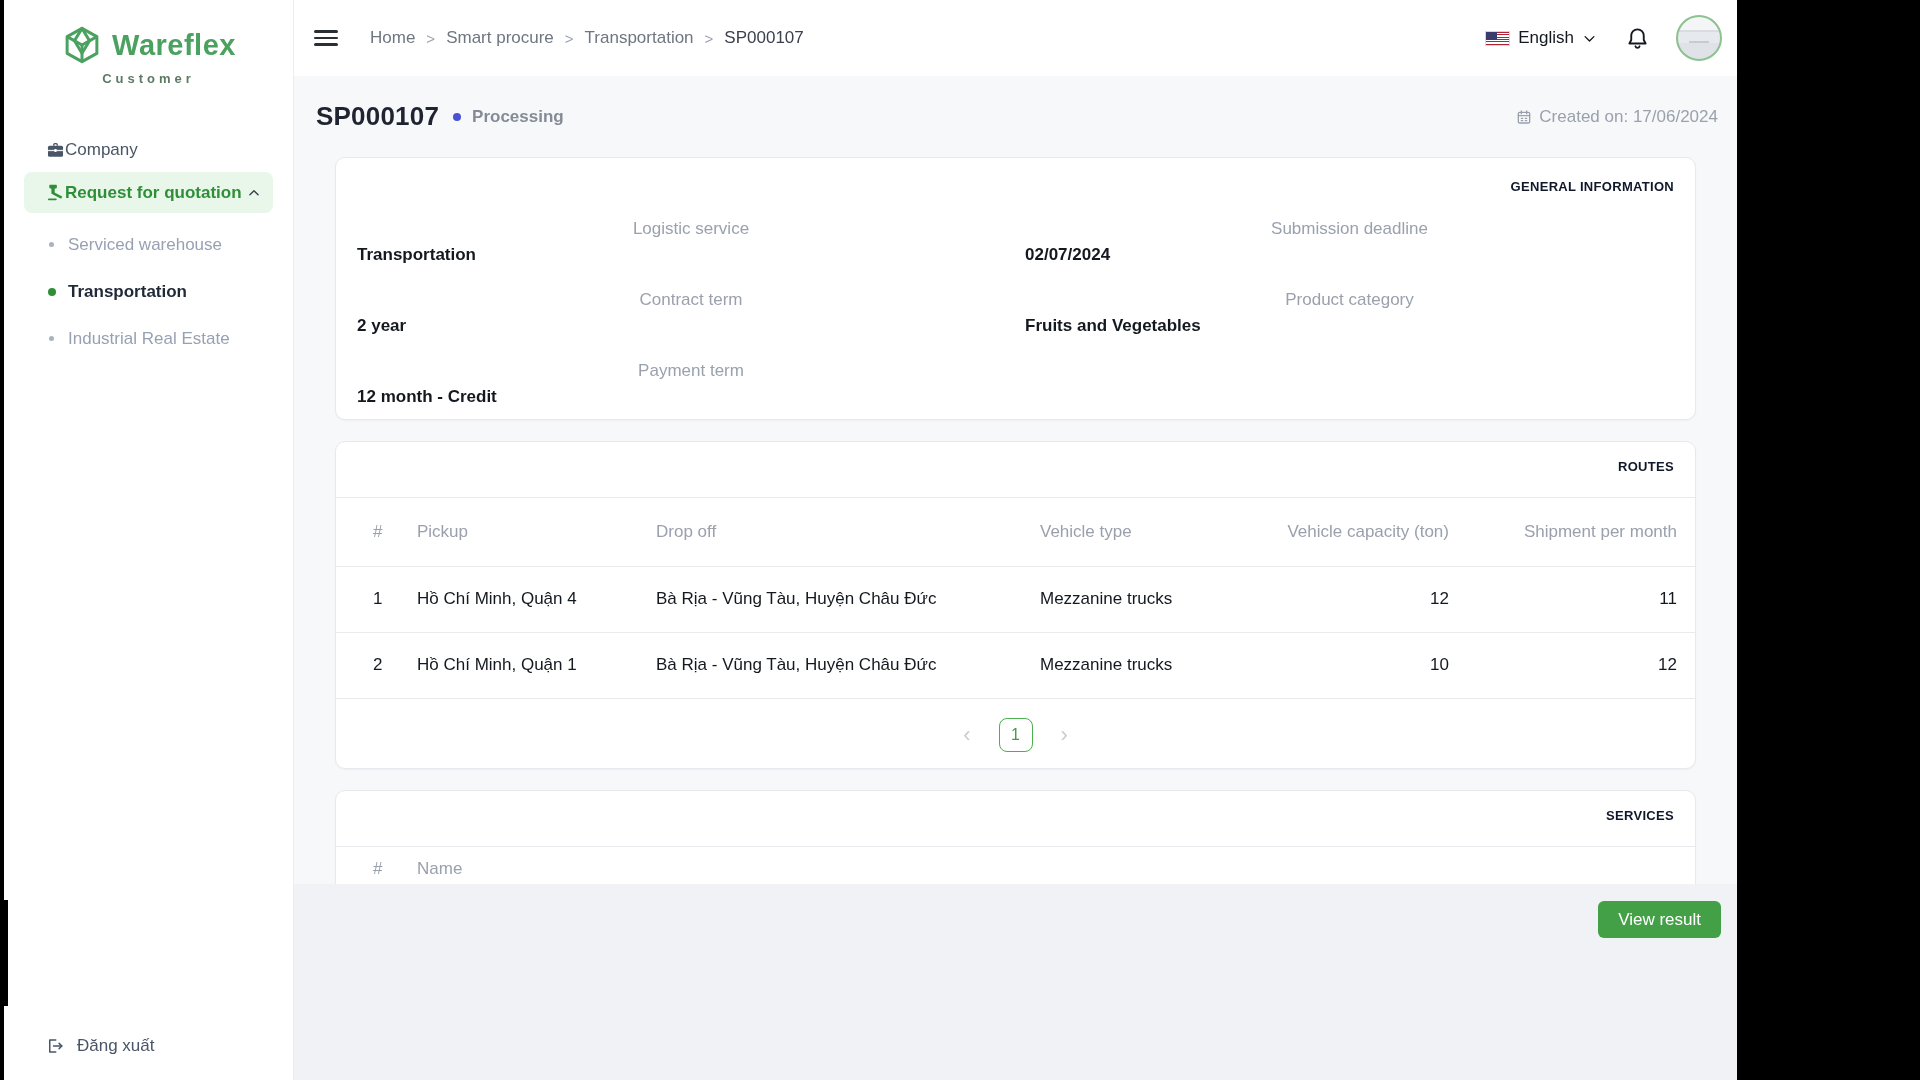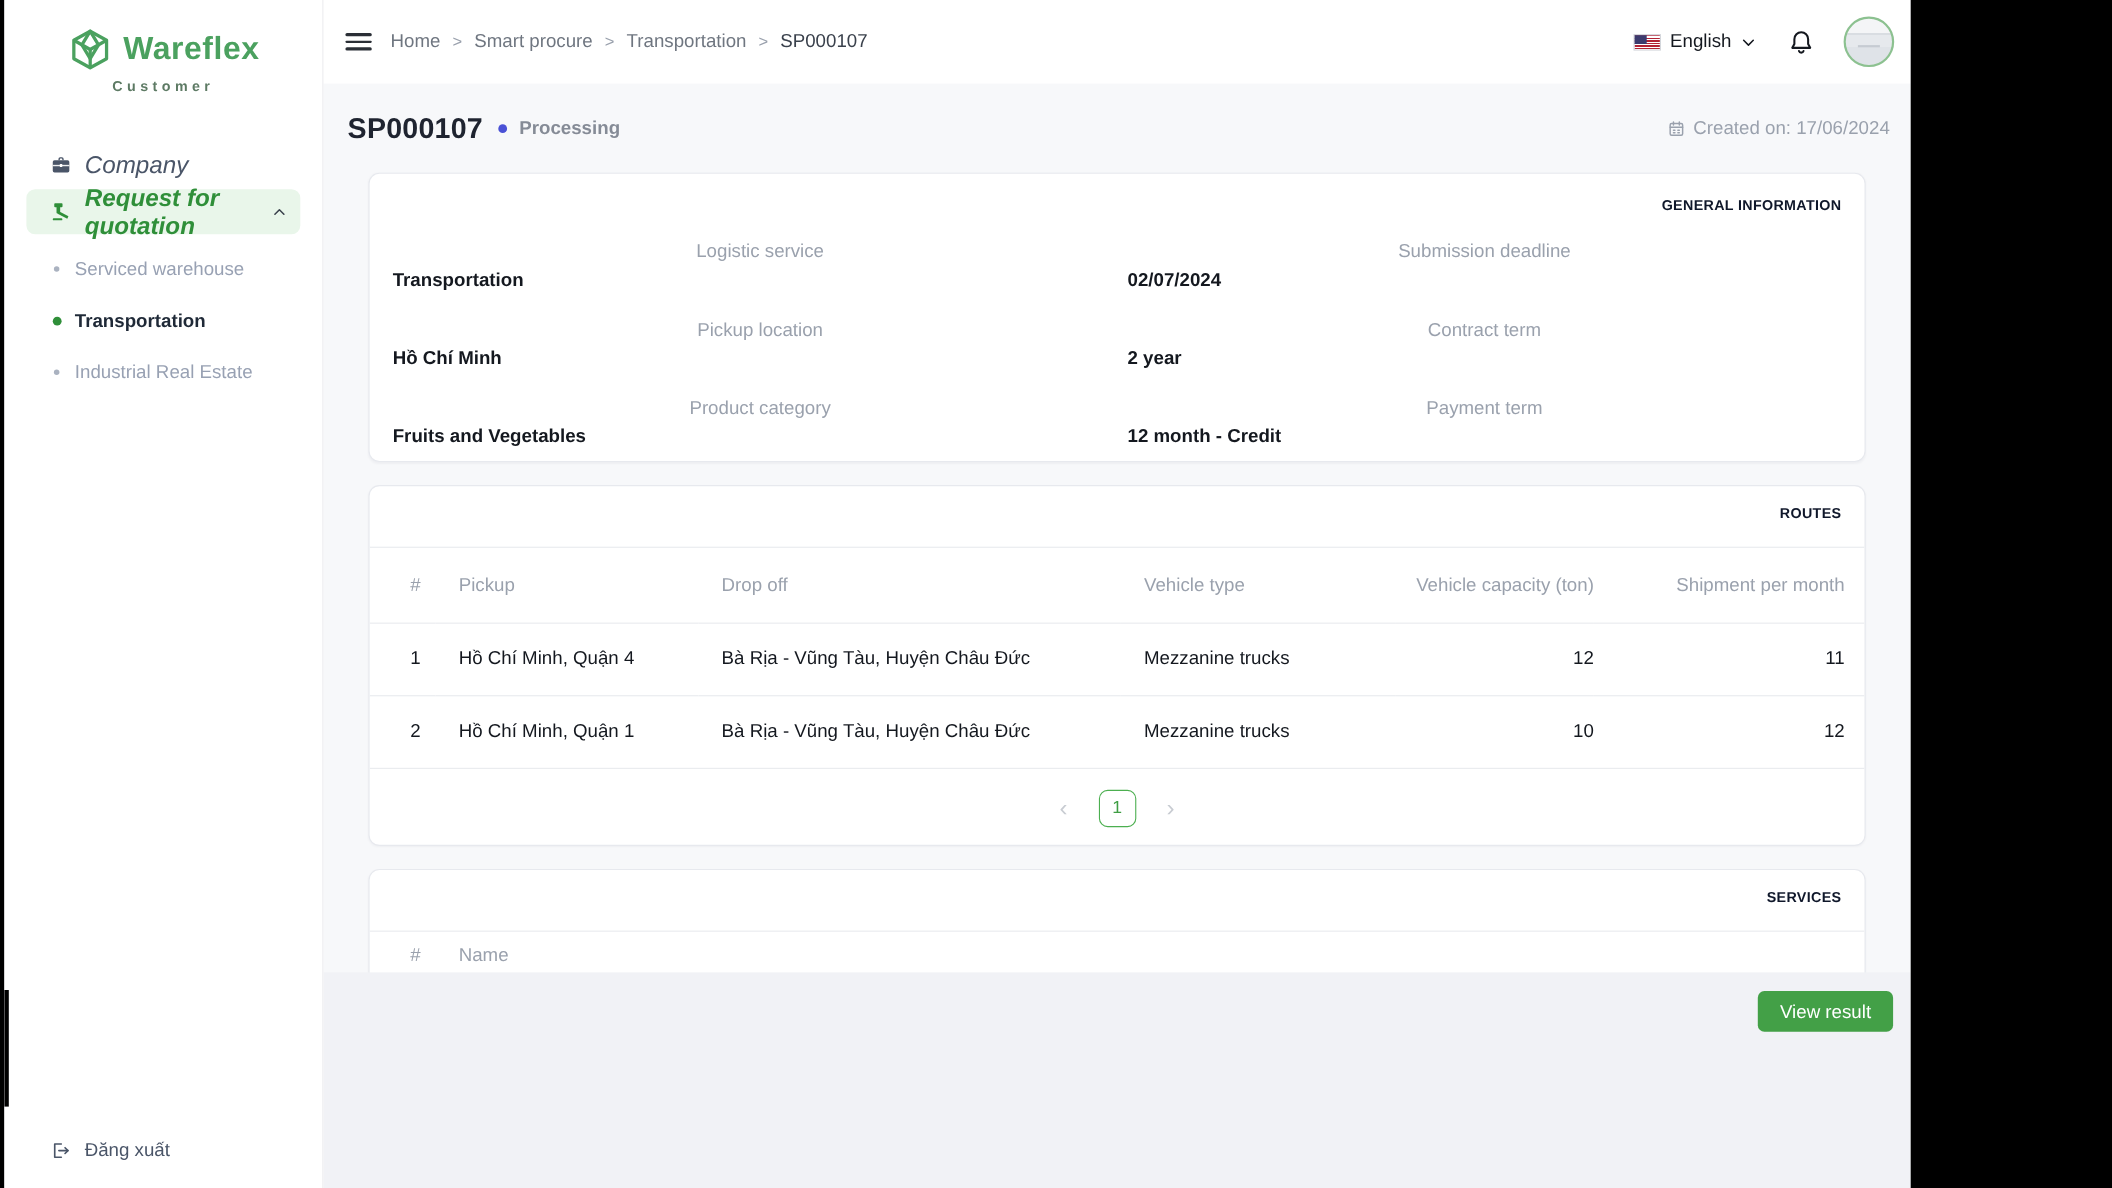--- a/index.html
+++ b/index.html
@@ -13,41 +13,41 @@
 
   
   .sidebar { position:absolute; left:0; top:0; width:290px; height:1080px; background:#fff;
              border-right:1px solid #ededf0; display:flex; flex-direction:column; z-index:120; }
   .brand { margin-top:24px; display:flex; flex-direction:column; align-items:center; }
   .brand-row { display:flex; align-items:center; gap:9px; }
   .brand-name { font-size:29px; font-weight:bold; color:#4ba15f; letter-spacing:.5px; }
   .brand-sub { margin-top:5px; font-size:13px; font-weight:bold; color:#5d7a64; letter-spacing:4px; }
   .nav { margin-top:42px; padding:0 20px; }
   .nav-item { display:flex; align-items:center; height:44px; padding:0 12px 0 22px; cursor:pointer; }
-  .nav-item .lbl { margin-left:12px; font-size:22px; color:#4a5568;font-style:italic; }
+  .nav-item .lbl { font-size:17px; color:#4a5568; }
   .nav-item.active { background:#e9f6ea; border-radius:8px; height:41px; }
   .nav-item.active .lbl { color:#2f8f39; font-weight:bold; }
   .nav-item.active .chev { margin-left:auto; display:flex; }
   .subnav { margin-top:8px;text-align:center; }
   .sub-item { display:flex; align-items:center; height:47px; padding-left:25px; cursor:pointer; }
   .bullet { width:5px; height:5px; border-radius:50%; background:#aab2c0; flex:0 0 auto; }
   .sub-item .lbl { margin-left:14px; font-size:17px; color:#98a1b3; }
   .sub-item.selected .bullet { width:8px; height:8px; background:#2f8f39; margin-left:-1px; }
   .sub-item.selected .lbl { color:#1f2937; font-weight:bold; margin-left:12px; }
   .logout { margin-top:auto; margin-bottom:14px; display:flex; align-items:center; height:40px;
             padding-left:42px; cursor:pointer; }
   .logout .lbl { margin-left:13px; font-size:17px; color:#4a5568; }
 
   
   .main { position:absolute; left:290px; top:0; width:1443px; height:1080px; background:#f7f8fa; }
 
   .topbar { height:76px; background:#fff; display:flex; align-items:center; padding:0 15px 0 20px; }
   .burger { width:24px; height:24px; display:flex; flex-direction:column; justify-content:center; gap:4px; cursor:pointer; }
   .burger i { display:block; height:2.5px; background:#2a2f36; border-radius:2px; }
-  .crumbs { display:flex; align-items:center; margin-left:17px; gap:11px; font-size:17px; }
+  .crumbs { display:flex; align-items:center; margin-left:32px; gap:11px; font-size:17px; }
   .crumb { color:#6f7680; cursor:pointer; }
   .crumb-sep { color:#9aa1ad; font-size:15px; }
   .crumb.current { color:#3a414c; cursor:default; }
   .top-right { margin-left:auto; display:flex; align-items:center; }
   .lang { display:flex; align-items:center; gap:8px; cursor:pointer; }
   .flag { position:relative; width:25px; height:15px; border:1px solid #d4d7dc;
           background:repeating-linear-gradient(#b22234 0 1.16px,#ffffff 1.16px 2.32px); }
   .flag::after { content:""; position:absolute; left:0; top:0; width:11px; height:8px; background:#3c3b6e; }
   .lang .lbl { font-size:17px; color:#14181f; font-weight:500; }
   .bell { margin-left:28px; cursor:pointer; display:flex; }
@@ -238,24 +238,20 @@
       <section class="card card-general">
         <div class="card-title">GENERAL INFORMATION</div>
         <div class="gi-grid">
           <div class="field">
             <div class="f-lbl">Logistic service</div>
             <div class="f-val">Transportation</div>
           </div>
           <div class="field">
             <div class="f-lbl">Submission deadline</div>
             <div class="f-val">02/07/2024</div>
-          </div>
-          <div class="field">
-            <div class="f-lbl">Pickup location</div>
-            <div class="f-val">Hồ Chí Minh</div>
           </div>
           <div class="field">
             <div class="f-lbl">Contract term</div>
             <div class="f-val">2 year</div>
           </div>
           <div class="field">
             <div class="f-lbl">Product category</div>
             <div class="f-val">Fruits and Vegetables</div>
           </div>
           <div class="field">

